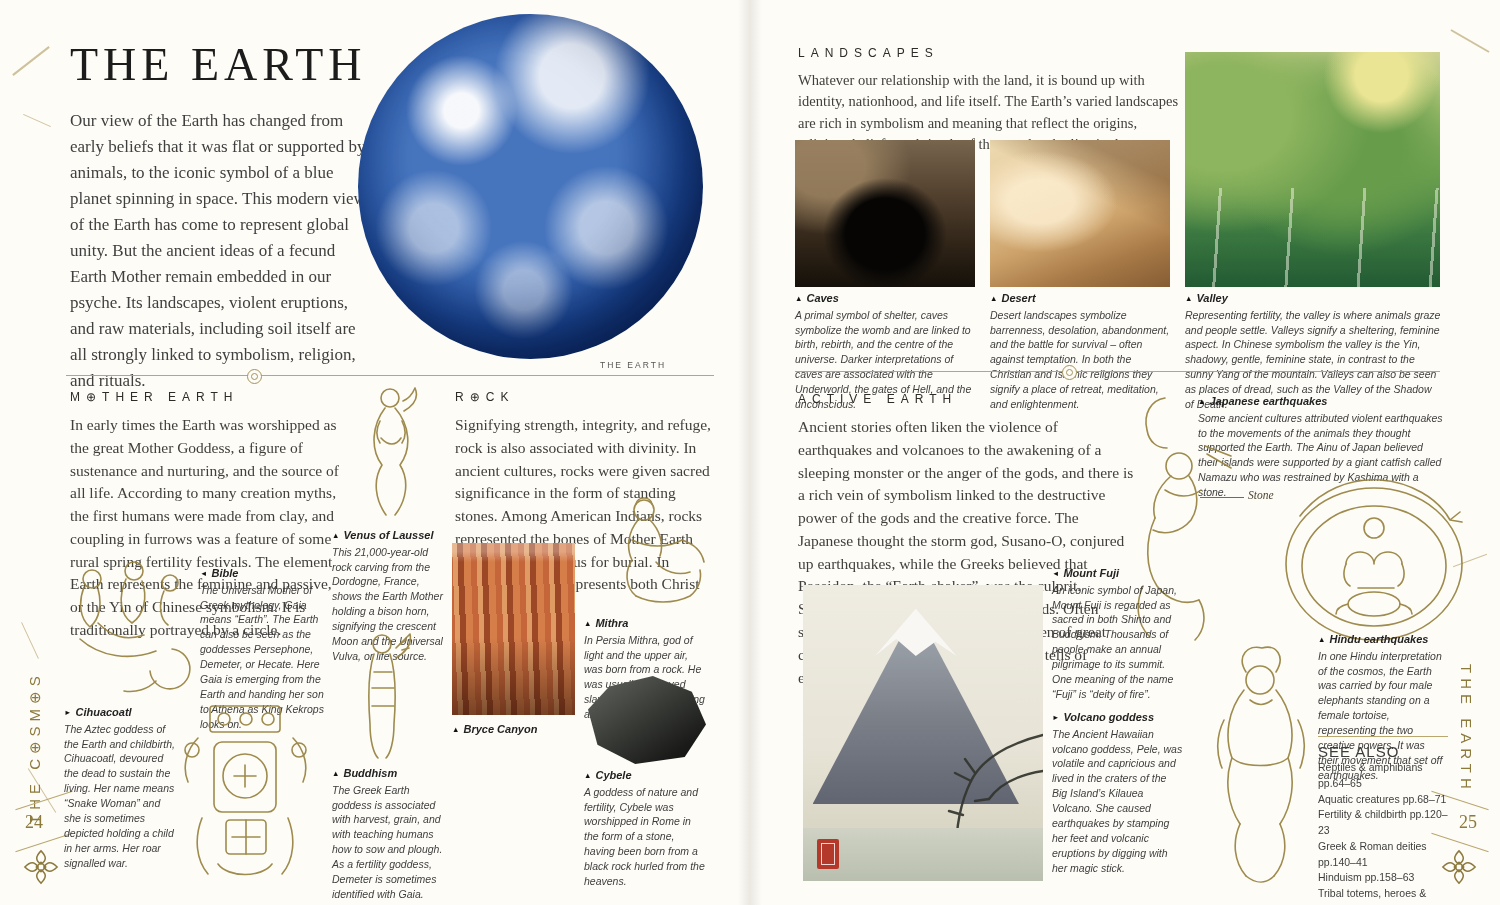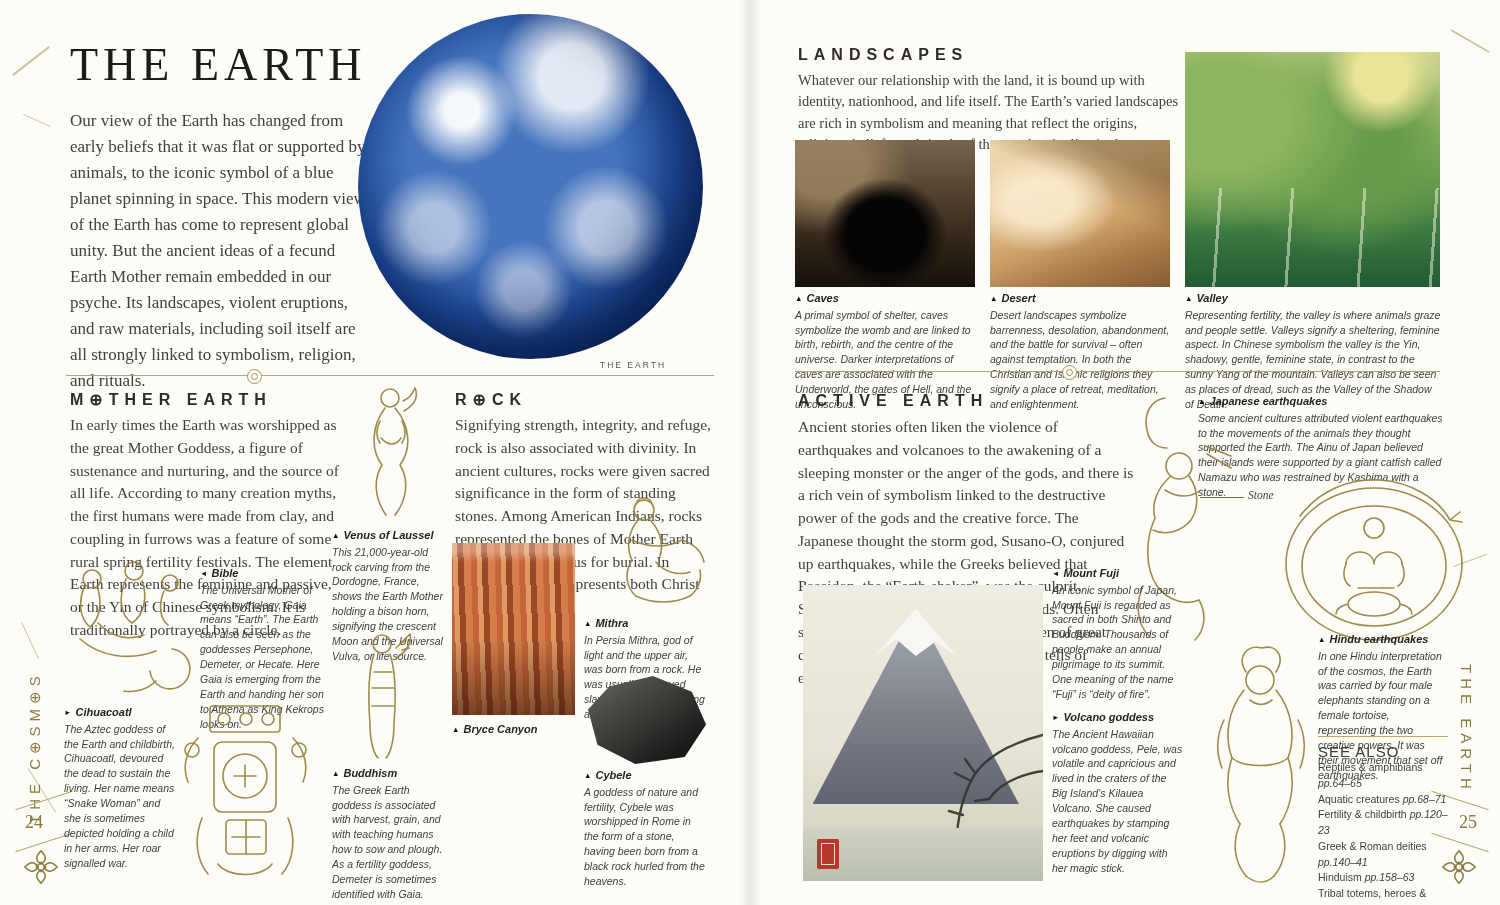--- a/index.html
+++ b/index.html
@@ -2,38 +2,38 @@
 <html><head>
 <meta charset="utf-8">
 <style>
   html,body{margin:0;padding:0;background:#e9e4d8;}
   .spread{position:relative;width:1500px;height:905px;background:#fdfcf7;overflow:hidden;
           font-family:"Liberation Serif",serif;color:#3b3b3b;}
   .abs{position:absolute;}
   
   .page-title{font-family:"Liberation Serif",serif;font-size:46px;letter-spacing:5px;color:#1c1c1c;font-weight:400;}
   .intro{font-size:17px;line-height:1.53;color:#3f3f3f;}
-  .sec-heading{font-family:"Liberation Sans",sans-serif;font-size:16px;letter-spacing:6px;color:#2e2b28;font-weight:700;}
+  .sec-heading{font-family:"Liberation Sans",sans-serif;font-size:12px;letter-spacing:6px;color:#2e2b28;font-weight:400;}
   .body-serif{font-family:"Liberation Serif",serif;font-size:15.5px;line-height:1.47;color:#413f3c;}
   .caption{font-family:"Liberation Sans",sans-serif;font-size:10.5px;line-height:1.42;color:#3e3e3e;font-style:italic;}
   .cap-title{font-weight:bold;font-size:11px;color:#222;margin-bottom:1px;}
   .mk{font-size:7.5px;vertical-align:1.5px;margin-right:4px;color:#111;}
   .photo-cap{font-family:"Liberation Sans",sans-serif;font-size:8.5px;letter-spacing:2px;color:#555;}
   .vlabel{writing-mode:vertical-rl;font-family:"Liberation Sans",sans-serif;font-size:15px;
           letter-spacing:5px;color:#8c793c;}
   .vlabel.flip{transform:rotate(180deg);}
   .pgnum{font-family:"Liberation Serif",serif;font-size:18px;color:#8c793c;text-align:center;width:40px;}
   .divider{height:1px;background:#b9a76f;}
   .div-orn{width:13px;height:13px;border:1px solid #a6935c;border-radius:50%;background:#fdfcf7;
            display:flex;align-items:center;justify-content:center;}
   .div-orn::after{content:"";width:5px;height:5px;border:1px solid #a6935c;border-radius:50%;}
   .stone{font-family:"Liberation Serif",serif;font-style:italic;font-size:11.5px;color:#4c4430;}
   .seealso-h{font-family:"Liberation Sans",sans-serif;font-size:15px;letter-spacing:1px;color:#3c3c3c;}
   .seealso-item{font-family:"Liberation Sans",sans-serif;font-size:10.5px;line-height:1.5;color:#3e3e3e;}
-  .seealso-item .pp{font-style:italic;}
+  .seealso-item .pp{}
   .scratch{position:absolute;background:rgba(168,145,80,.55);}
   
   .ph{position:absolute;}
   .earth{border-radius:50%;
     background:
       radial-gradient(circle at 30% 28%, rgba(255,255,255,.95) 0 5%, rgba(255,255,255,0) 16%),
       radial-gradient(circle at 62% 18%, rgba(255,255,255,.85) 0 9%, rgba(255,255,255,0) 22%),
       radial-gradient(circle at 72% 62%, rgba(255,255,255,.6) 0 8%, rgba(255,255,255,0) 19%),
       radial-gradient(circle at 22% 62%, rgba(255,255,255,.55) 0 7%, rgba(255,255,255,0) 17%),
       radial-gradient(circle at 48% 80%, rgba(255,255,255,.5) 0 6%, rgba(255,255,255,0) 15%),

